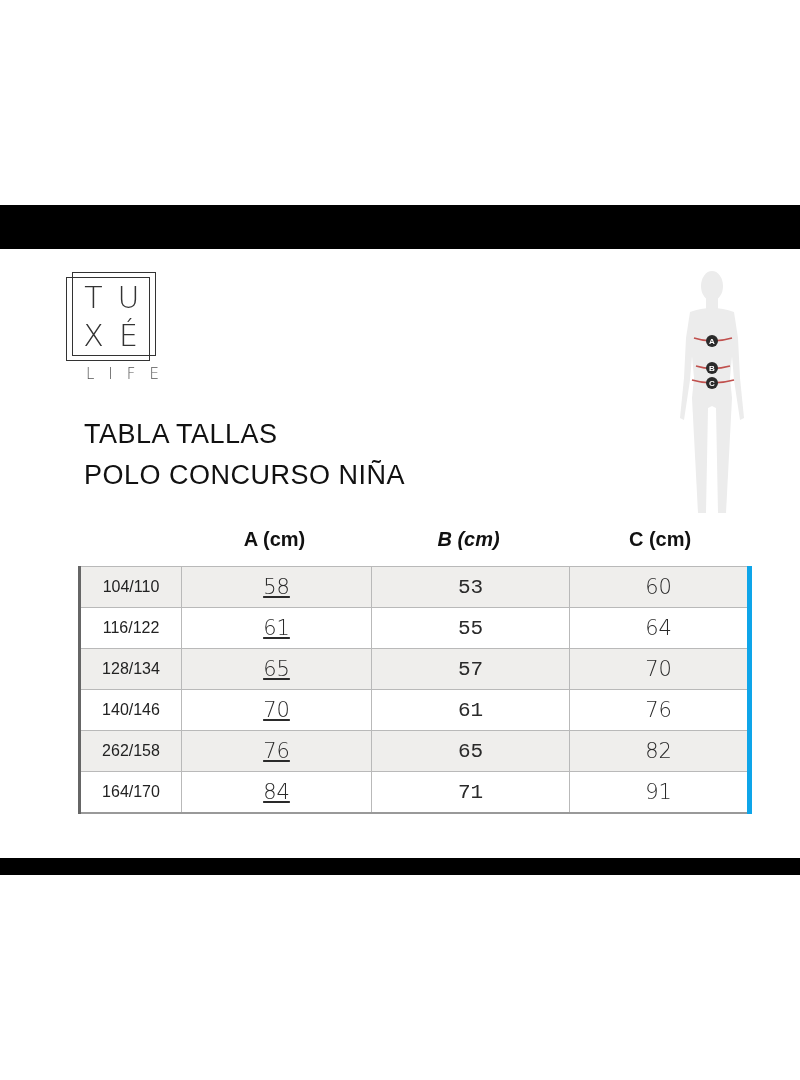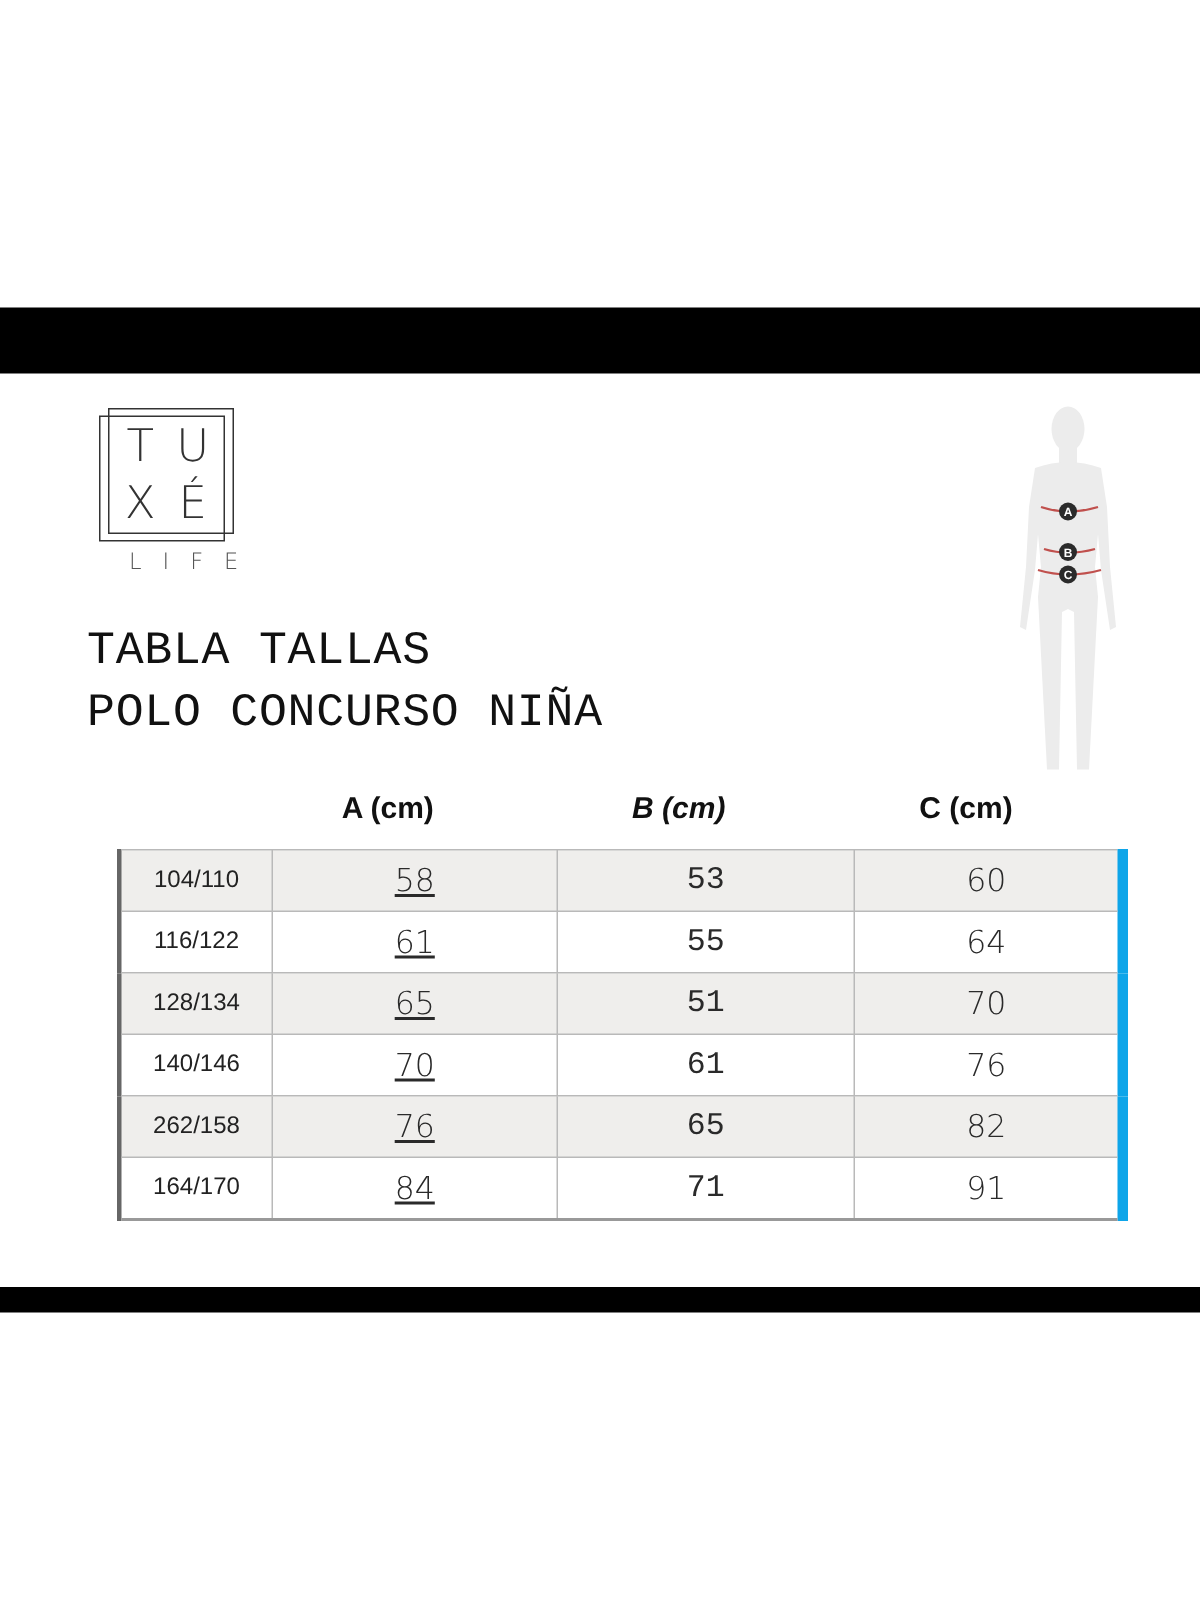--- a/index.html
+++ b/index.html
@@ -7,37 +7,37 @@
   .bar { position:absolute; left:0; width:800px; background:#000; }
   .bar-top { top:205px; height:44px; }
   .bar-bottom { top:858px; height:17px; }
 
   .logo { position:absolute; left:66px; top:272px; width:90px; height:110px; }
   .logo .sq1 { position:absolute; left:6px; top:0; width:84px; height:84px; border:1.5px solid #333; box-sizing:border-box; }
   .logo .sq2 { position:absolute; left:0; top:5px; width:84px; height:84px; border:1.5px solid #333; box-sizing:border-box; }
   .logo .letters { position:absolute; left:10px; top:8px; width:70px; display:grid; grid-template-columns:1fr 1fr; grid-row-gap:2px; font-family:"DejaVu Sans", sans-serif; font-weight:200; font-size:30px; color:#333; text-align:center; line-height:36px; }
   .logo .life { position:absolute; left:6px; top:93px; width:84px; font-size:15px; letter-spacing:14px; color:#555; text-align:center; font-family:"DejaVu Sans", sans-serif; font-weight:300; padding-left:14px; box-sizing:border-box; }
 
-  .title { position:absolute; left:58px; top:414px; font-family:Liberation Mono, monospace; font-size:31px; color:#111; line-height:41px; letter-spacing:0.5px; }
+  .title { position:absolute; left:84px; top:414px; font-family:Liberation Sans, sans-serif; font-size:27px; color:#111; line-height:41px; letter-spacing:0.5px; }
   .title div { white-space:nowrap; }
 
   .figure { position:absolute; left:668px; top:268px; width:90px; height:250px; }
 
-  .col-headers { position:absolute; top:528px; left:164px; width:572px; height:28px; font-weight:bold; font-size:20px; color:#111; }
+  .col-headers { position:absolute; top:528px; left:180px; width:572px; height:28px; font-weight:bold; font-size:20px; color:#111; }
   .col-headers span { position:absolute; top:0; text-align:center; }
 
   table.size { position:absolute; left:78px; top:566px; border-collapse:collapse; width:674px;border-radius:27px; }
   table.size td { height:40px; border:1.5px solid #b9b9b9; text-align:center; padding:0; color:#222; }
   table.size tr:nth-child(odd) td { background:#efeeec; }
   table.size tr:nth-child(even) td { background:#ffffff; }
   table.size td.size-label { width:100px; font-size:16px; border-left:3px solid #666; }
   table.size td.val { font-family:"DejaVu Sans", sans-serif; font-size:21px; font-weight:300; color:#2a2a2a; }
   table.size td.c1 { width:189px;text-decoration:underline; }
   table.size td.c2 { width:197px;font-family:Liberation Mono, monospace; }
-  table.size td.c3 { border-right:7px solid #0ea5e9; }
+  table.size td.c3 { border-right:5px solid #0ea5e9; }
   table.size tr:last-child td { border-bottom:2px solid #999; }
 </style>
 </head>
 <body>
 
 <div class="bar bar-top"></div>
 
 <div class="logo">
   <div class="sq1"></div>
   <div class="sq2"></div>
@@ -98,21 +98,21 @@
   </tr>
   <tr>
     <td class="size-label">116/122</td>
     <td class="val c1">61</td>
     <td class="val c2">55</td>
     <td class="val c3">64</td>
   </tr>
   <tr>
     <td class="size-label">128/134</td>
     <td class="val c1">65</td>
-    <td class="val c2">51</td>
+    <td class="val c2">57</td>
     <td class="val c3">70</td>
   </tr>
   <tr>
     <td class="size-label">140/146</td>
     <td class="val c1">70</td>
     <td class="val c2">61</td>
     <td class="val c3">76</td>
   </tr>
   <tr>
     <td class="size-label">262/158</td>

